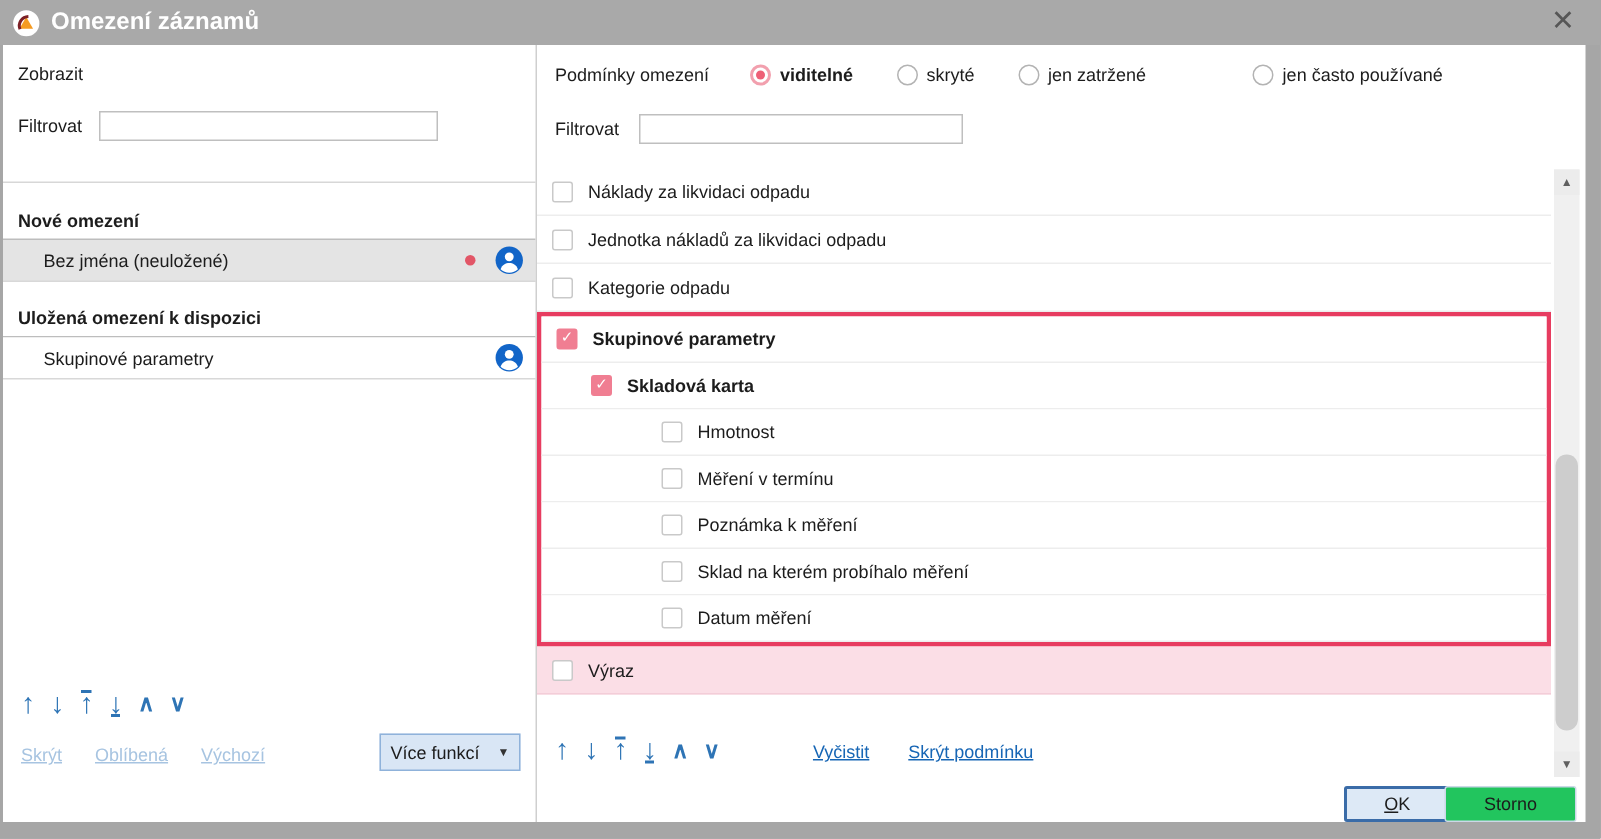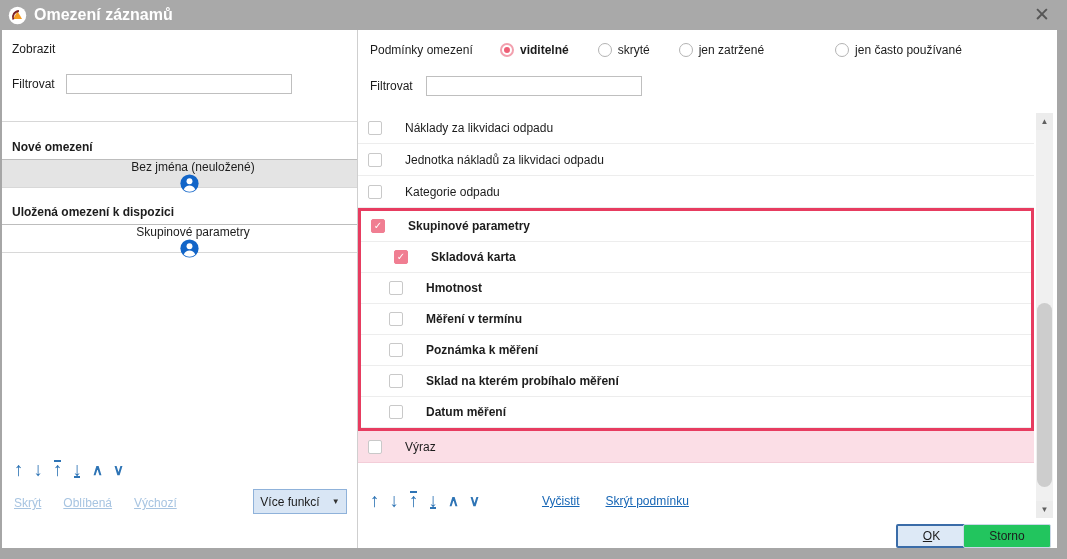--- a/index.html
+++ b/index.html
@@ -23,21 +23,21 @@
   .lp{position:absolute;left:0;top:0;width:355px;height:518px;}
   .lp-zobrazit{position:absolute;left:10px;top:9px;right:6px;height:20px;display:flex;align-items:center;}
   .lp-zobrazit .lbl{width:63px;}
   .lp-filter{position:absolute;left:10px;top:44px;height:20px;display:flex;align-items:center;}
   .lp-filter .lbl{width:54px;}
   .txtinput{height:20px;border:1px solid #bfbfbf;background:#fff;font-family:inherit;font-size:12px;padding:0 4px;outline:none;}
   .lp-filter .txtinput{width:226px;}
   .lp-sep{position:absolute;left:0;right:0;top:91px;height:1px;background:#d7d7d7;}
   .left-list{position:absolute;left:0;right:0;top:93px;}
   .llheader{font-weight:bold;padding:17px 10px 5px 10px;border-bottom:1px solid #bdbdbd;}
-  .llitem{height:28px;display:flex;align-items:center;padding-left:27px;border-bottom:1px solid #d8d8d8;background:#fff;flex-direction:column;}
+  .llitem{height:28px;display:flex;align-items:center;padding-left:27px;border-bottom:1px solid #d8d8d8;background:#fff;}
   .llitem.selected{background:#e4e4e4;}
   .llitem .sp{flex:1;}
   .dot{width:7px;height:7px;border-radius:50%;background:#e25667;margin-right:13px;}
   .person{width:19px;height:19px;margin-right:8px;flex:0 0 auto;}
 
   .marrows{display:flex;align-items:center;}
   .marrow{color:#2e74b5;font-size:19px;font-weight:bold;line-height:18px;margin-right:10px;
     position:relative;display:inline-block;}
   .marrow.chev{font-size:15px;}
   .marrow.bar-top::after{content:"";position:absolute;left:1px;right:2px;top:-1px;height:2px;background:#2e74b5;}
@@ -56,23 +56,23 @@
   .rp-cond{position:absolute;left:12px;top:10px;right:10px;height:20px;display:flex;align-items:center;}
   .rp-cond .lbl{width:106px;margin-right:24px;}
   .rp-cond .radio-option{margin-right:29px;}
   .rp-cond .radio-option:last-child{margin-left:42px;}
   .rp-filter{position:absolute;left:12px;top:46px;height:20px;display:flex;align-items:center;}
   .rp-filter .lbl{width:56px;}
   .rp-filter .txtinput{width:216px;}
   .checklist{position:absolute;left:0;top:82px;width:676px;}
   .crow{height:32px;display:flex;align-items:center;border-bottom:1px solid #ededed;background:#fff;}
   .crow.tinted{background:#fbdee6;border-bottom-color:#f3cdd8;}
-  .crow.lv0{padding-left:10px;} .crow.lv1{padding-left:33px;} .crow.lv2{padding-left:28px;font-weight:bold;}
+  .crow.lv0{padding-left:10px;} .crow.lv1{padding-left:33px;} .crow.lv2{padding-left:80px;}
   .crow.bold .clabel{font-weight:bold;}
-  .clabel{margin-left:23px;}
+  .clabel{margin-left:10px;}
   .cbox{width:14px;height:14px;border:1px solid #c9c9c9;border-radius:2px;background:#fff;flex:0 0 auto;
     display:flex;align-items:center;justify-content:center;font-size:10px;color:#fff;line-height:1;}
   .cbox.checked{background:#f07e92;border-color:#f07e92;}
   .group{border:3px solid #e73c60;}
   .group .crow{height:31px;}
   .rp-bottom{position:absolute;left:12px;top:462px;display:flex;align-items:center;}
   .rp-bottom .links{margin-left:52px;display:flex;align-items:flex-end;}
   .rp-bottom .linkbtn{margin-right:26px;}
 
   

